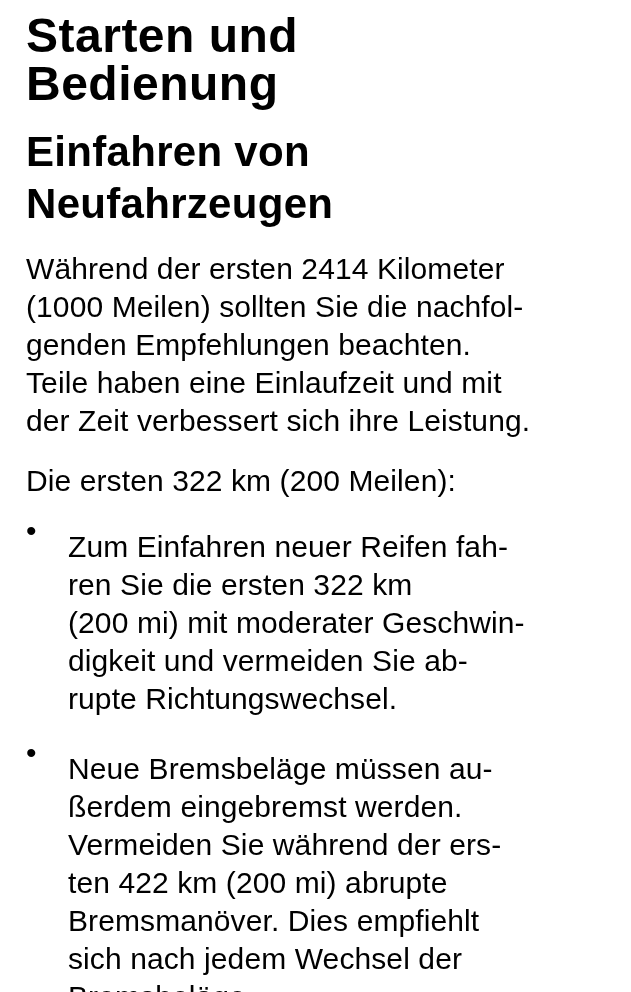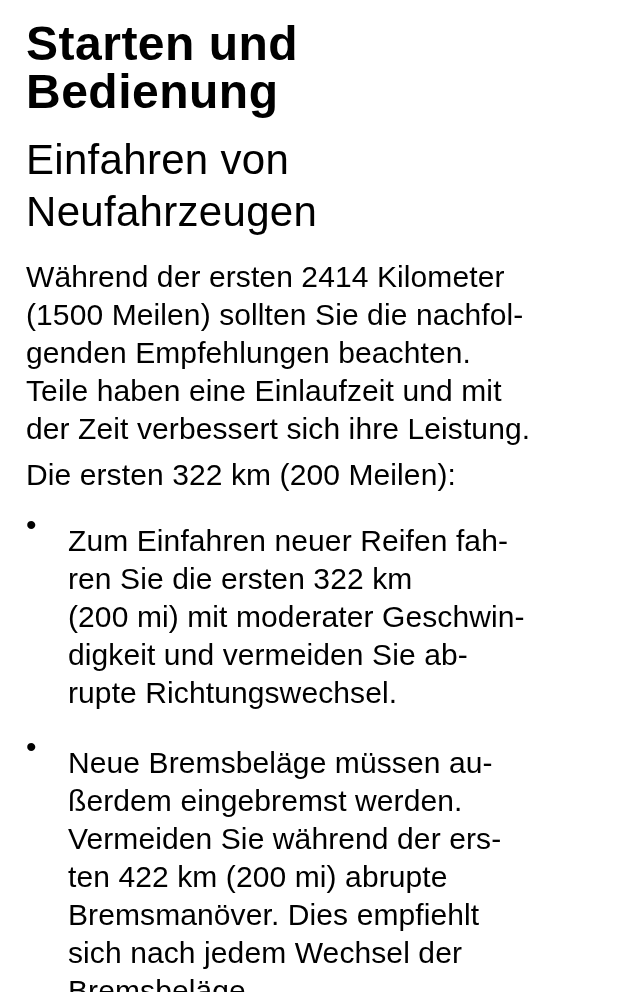--- a/index.html
+++ b/index.html
@@ -11,49 +11,49 @@
     height: 992px;
     background: #ffffff;
     color: #000000;
     font-family: "Liberation Sans", sans-serif;
     overflow: hidden;
   }
   .page {
     box-sizing: border-box;
     width: 631px;
     height: 992px;
-    padding: 20px 8px 0 26px;
+    padding: 12px 8px 0 26px;
   }
   .chapter-title {
     margin: 0;
     font-size: 48px;
     font-weight: bold;
     line-height: 48px;
     letter-spacing: 0.5px;
     white-space: pre-line;
   }
   .section-heading {
     margin: 18px 0 0 0;
     font-size: 42px;
-    font-weight: normal;
+    font-weight: bold;
     line-height: 52px;
     letter-spacing: 0.3px;
     white-space: pre-line;
   }
   .body-text {
     font-size: 30px;
     line-height: 38px;
     letter-spacing: 0.1px;
   }
   .intro-paragraph {
     margin: 20px 0 0 0;
     white-space: pre-line;
   }
   .lead-in-paragraph {
-    margin: 8px 0 0 0;
+    margin: 22px 0 0 0;
     white-space: pre-line;
   }
   .bullet-item {
     display: flex;
     align-items: flex-start;
     margin: 12px 0 0 0;
   }
   .bullet-item.second {
     margin-top: 16px;
   }
@@ -72,21 +72,21 @@
 
 <div class="page">
 
   <h1 class="chapter-title">Starten und
 Bedienung</h1>
 
   <h2 class="section-heading">Einfahren von
 Neufahrzeugen</h2>
 
   <p class="body-text intro-paragraph">Während der ersten 2414 Kilometer
-(1500 Meilen) sollten Sie die nachfol-
+(1000 Meilen) sollten Sie die nachfol-
 genden Empfehlungen beachten.
 Teile haben eine Einlaufzeit und mit
 der Zeit verbessert sich ihre Leistung.</p>
 
   <p class="body-text lead-in-paragraph">Die ersten 322 km (200 Meilen):</p>
 
   <div class="body-text bullet-item">
     <span class="bullet-marker">•</span>
     <span class="bullet-text">Zum Einfahren neuer Reifen fah-
 ren Sie die ersten 322 km

